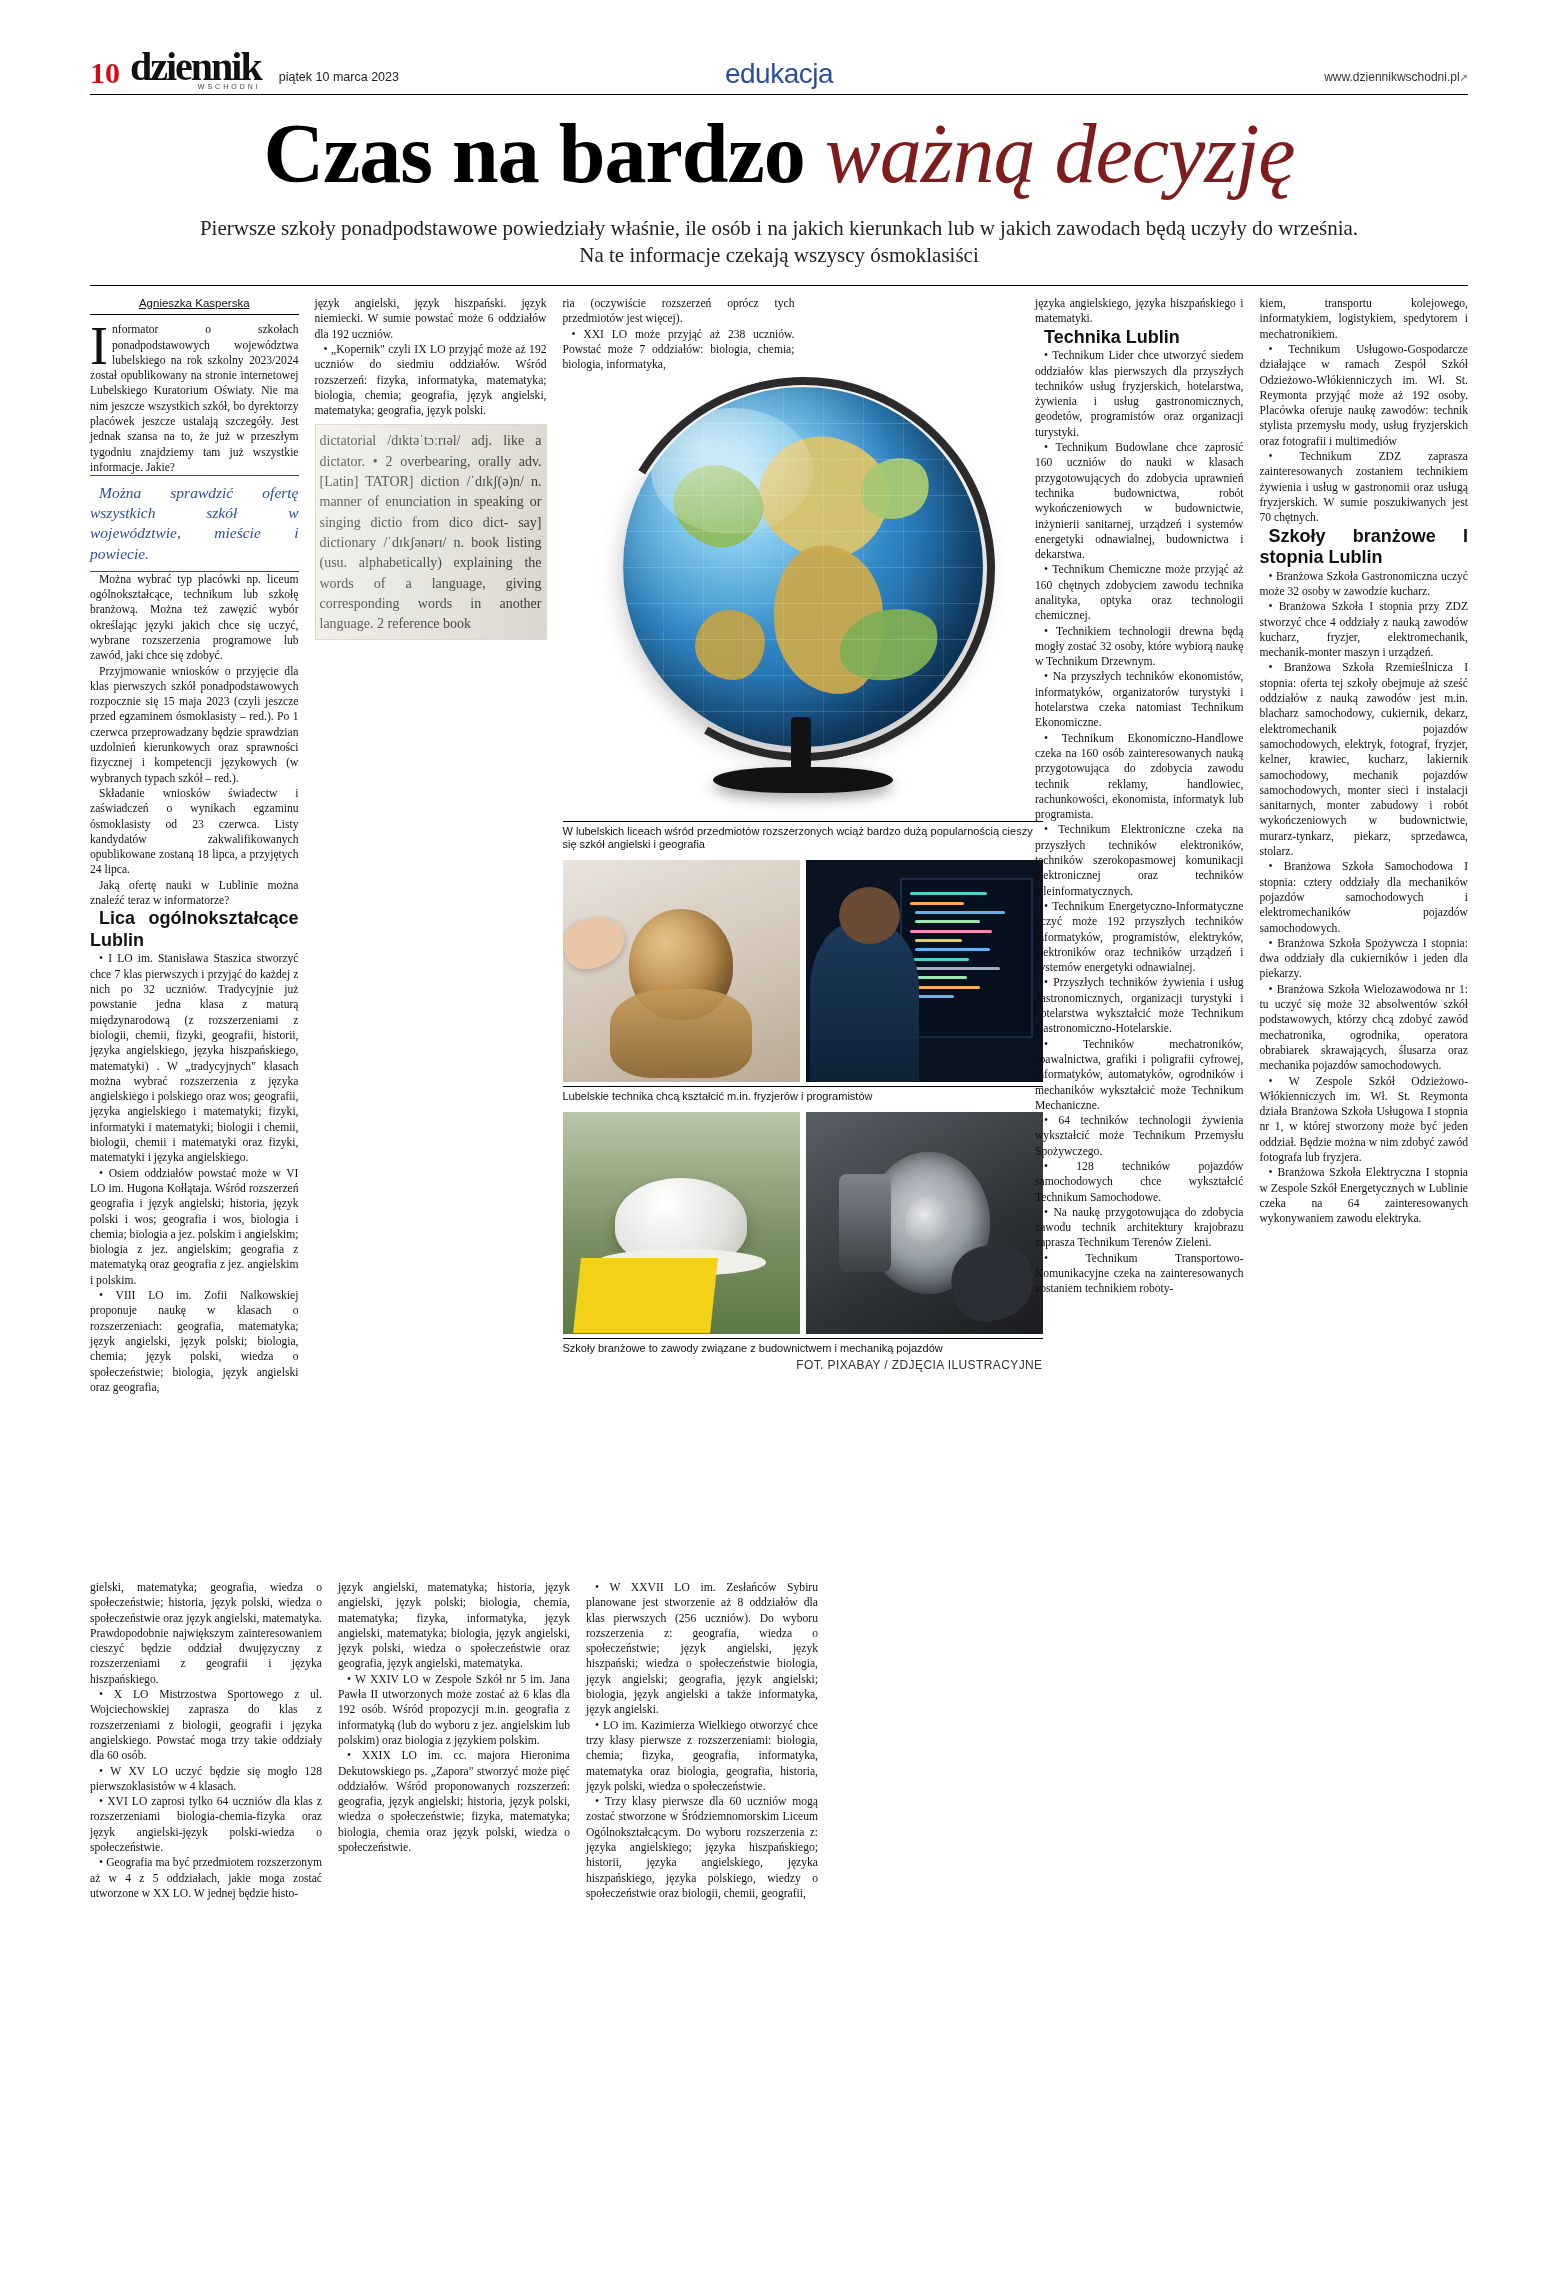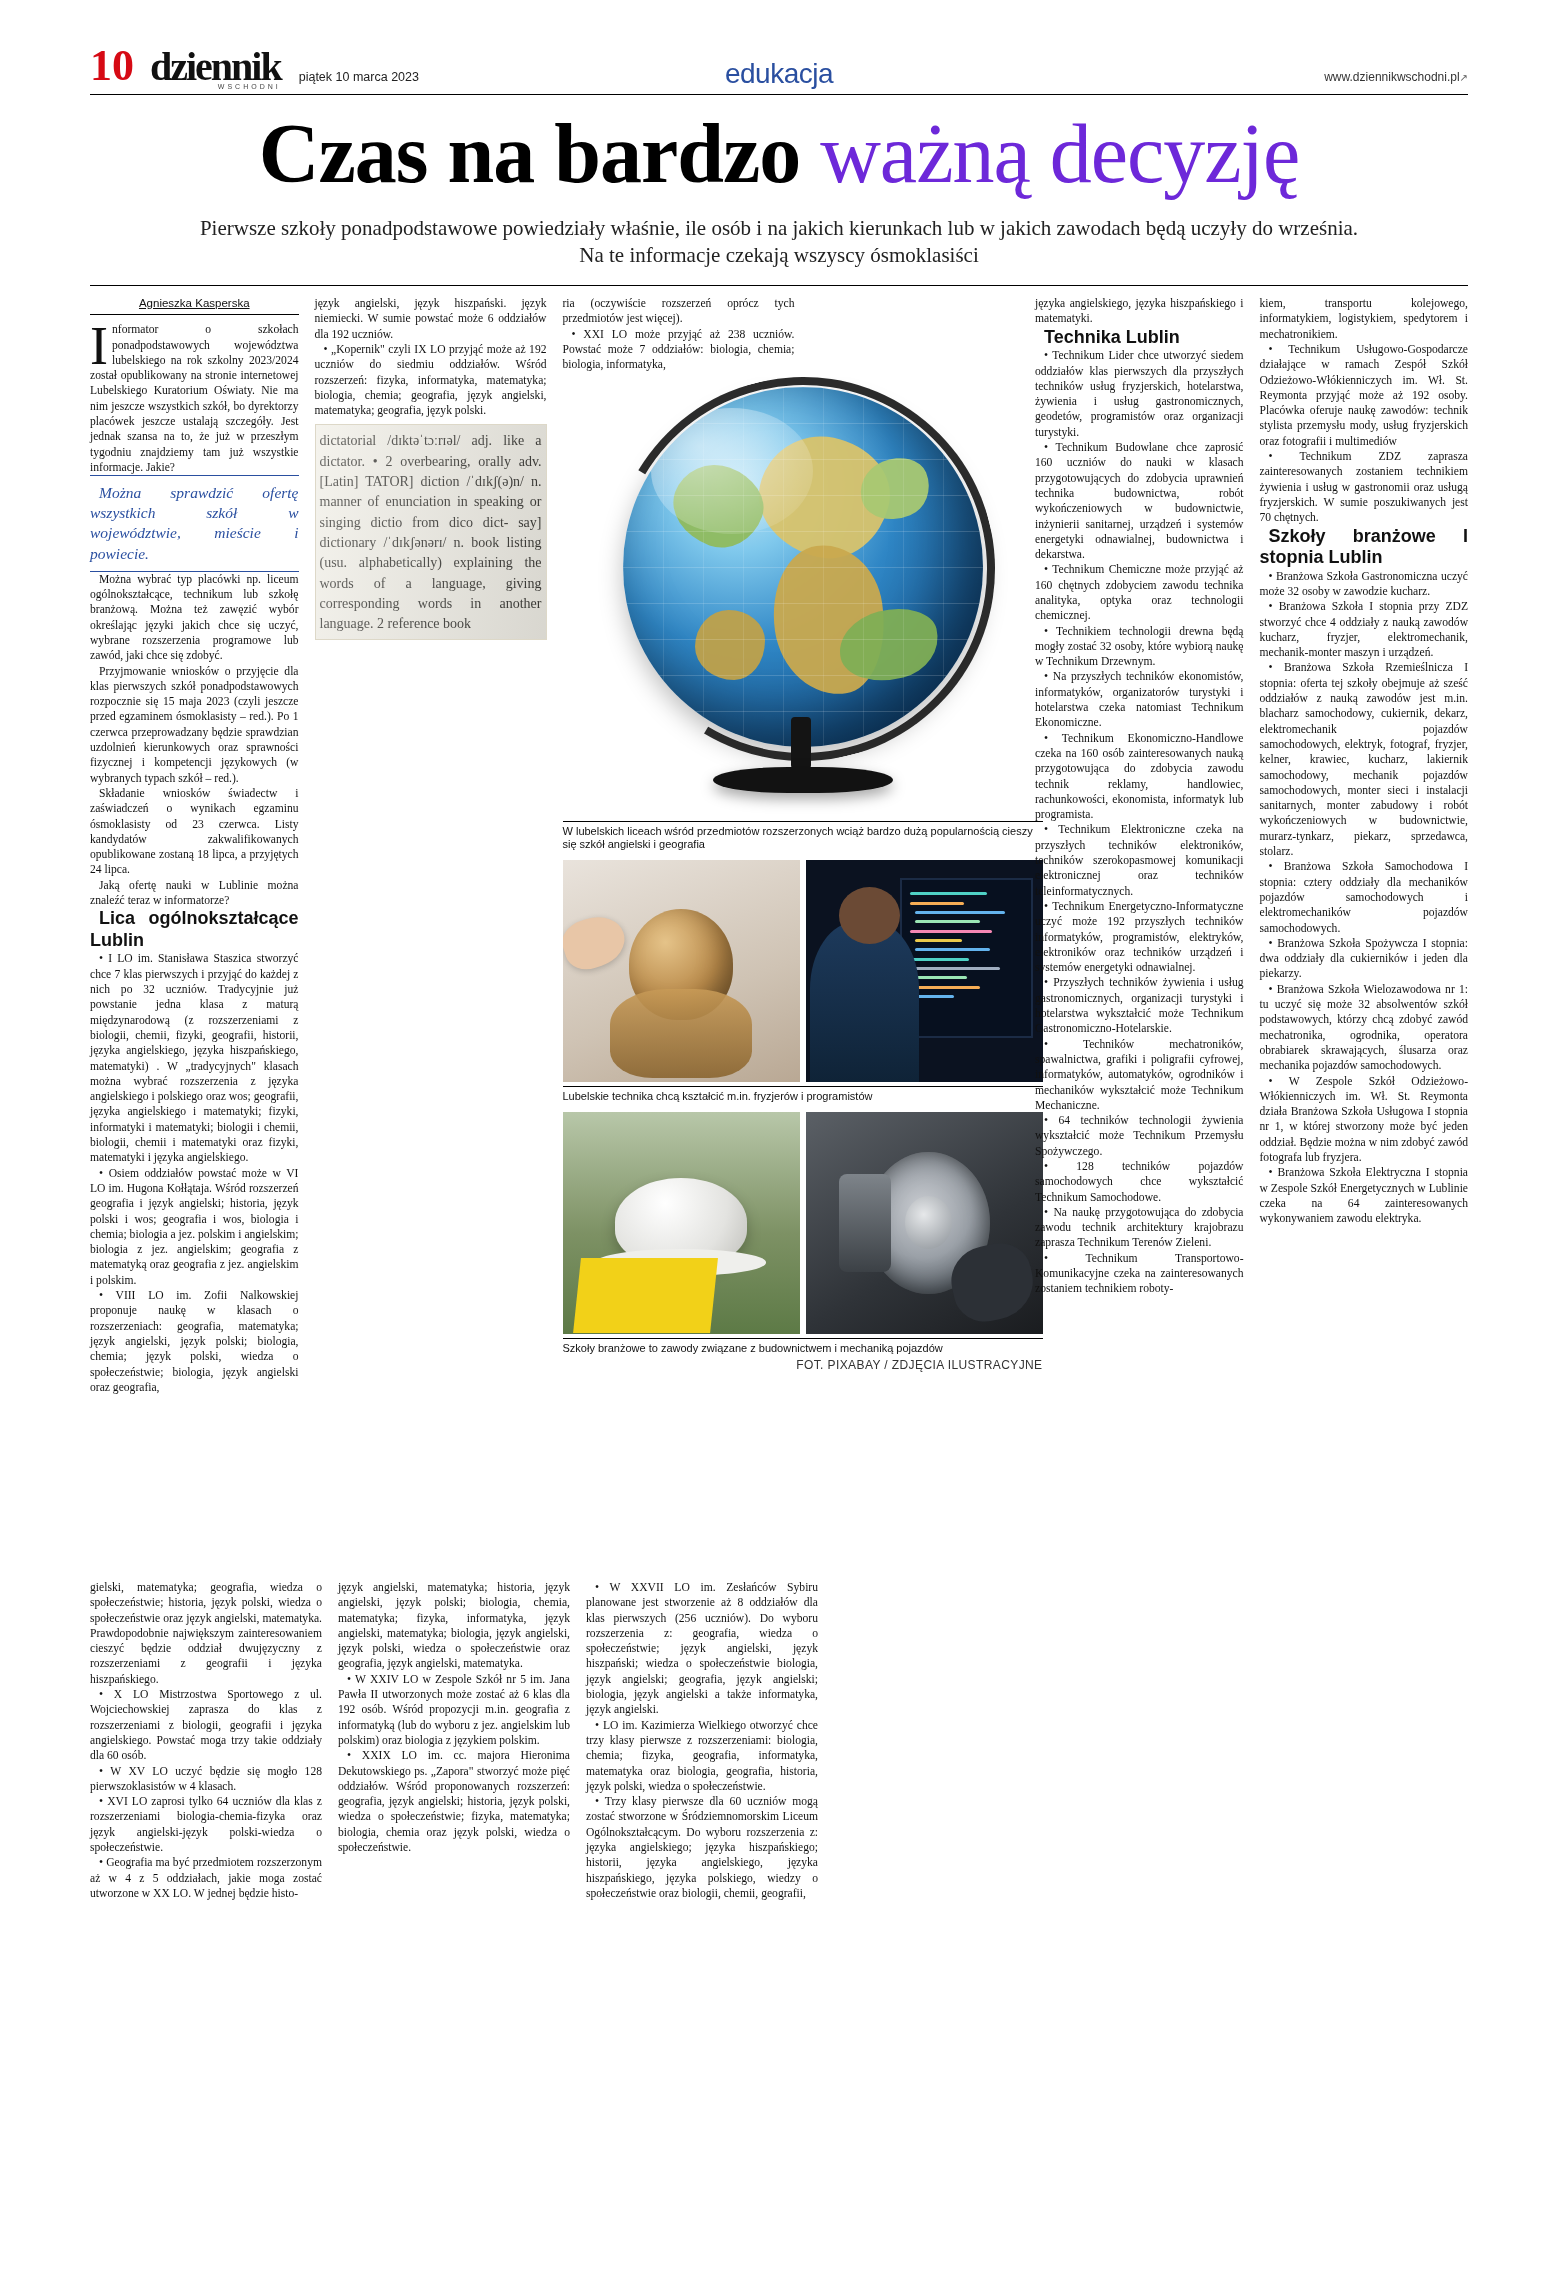--- a/index.html
+++ b/index.html
@@ -22,23 +22,23 @@
   .masthead {
     display:flex; align-items:flex-end;
     padding-top:88px;
     height:62px;
     position:relative;
   }
   .page-number {
     color:#d60a14;
     font-family:"Liberation Serif", serif;
     font-weight:bold;
-    font-size:44px;
+    font-size:30px;
     line-height:1;
-    margin-right:16px;
+    margin-right:10px;
   }
   .logo-block { position:relative; top:2px; }
   .logo-word {
     font-family:"Liberation Serif", serif;
     font-weight:bold;
     font-size:40px;
     letter-spacing:-2px;
     line-height:0.9;
   }
   .logo-sub {
@@ -82,21 +82,21 @@
 
   
   .headline {
     text-align:center;
     font-size:84px;
     line-height:0.98;
     margin:18px 0 0 0;
     font-family:"Liberation Serif", serif;
     letter-spacing:-1px;
   }
-  .headline .hl-blue { color:#6d28d9; font-weight:normal;text-align:right; }
+  .headline .hl-blue { color:#7f1d1d; font-style:italic; font-weight:normal;text-align:right; }
   .headline .hl-black { color:#000; }
   .deck {
     text-align:center;
     font-size:21px;
     line-height:1.28;
     color:#222;
     margin:20px auto 0 auto;
     width:1180px;
     font-family:"Liberation Serif", serif;
   }

